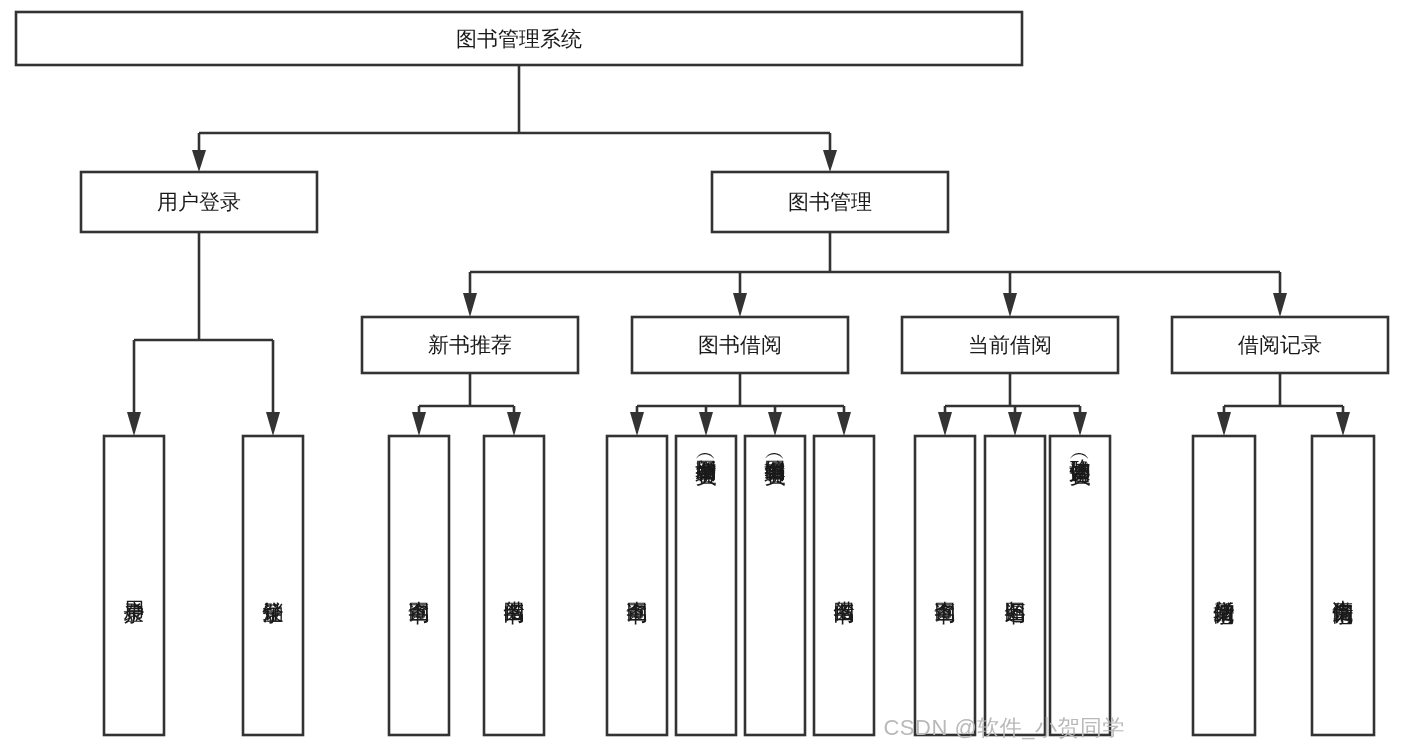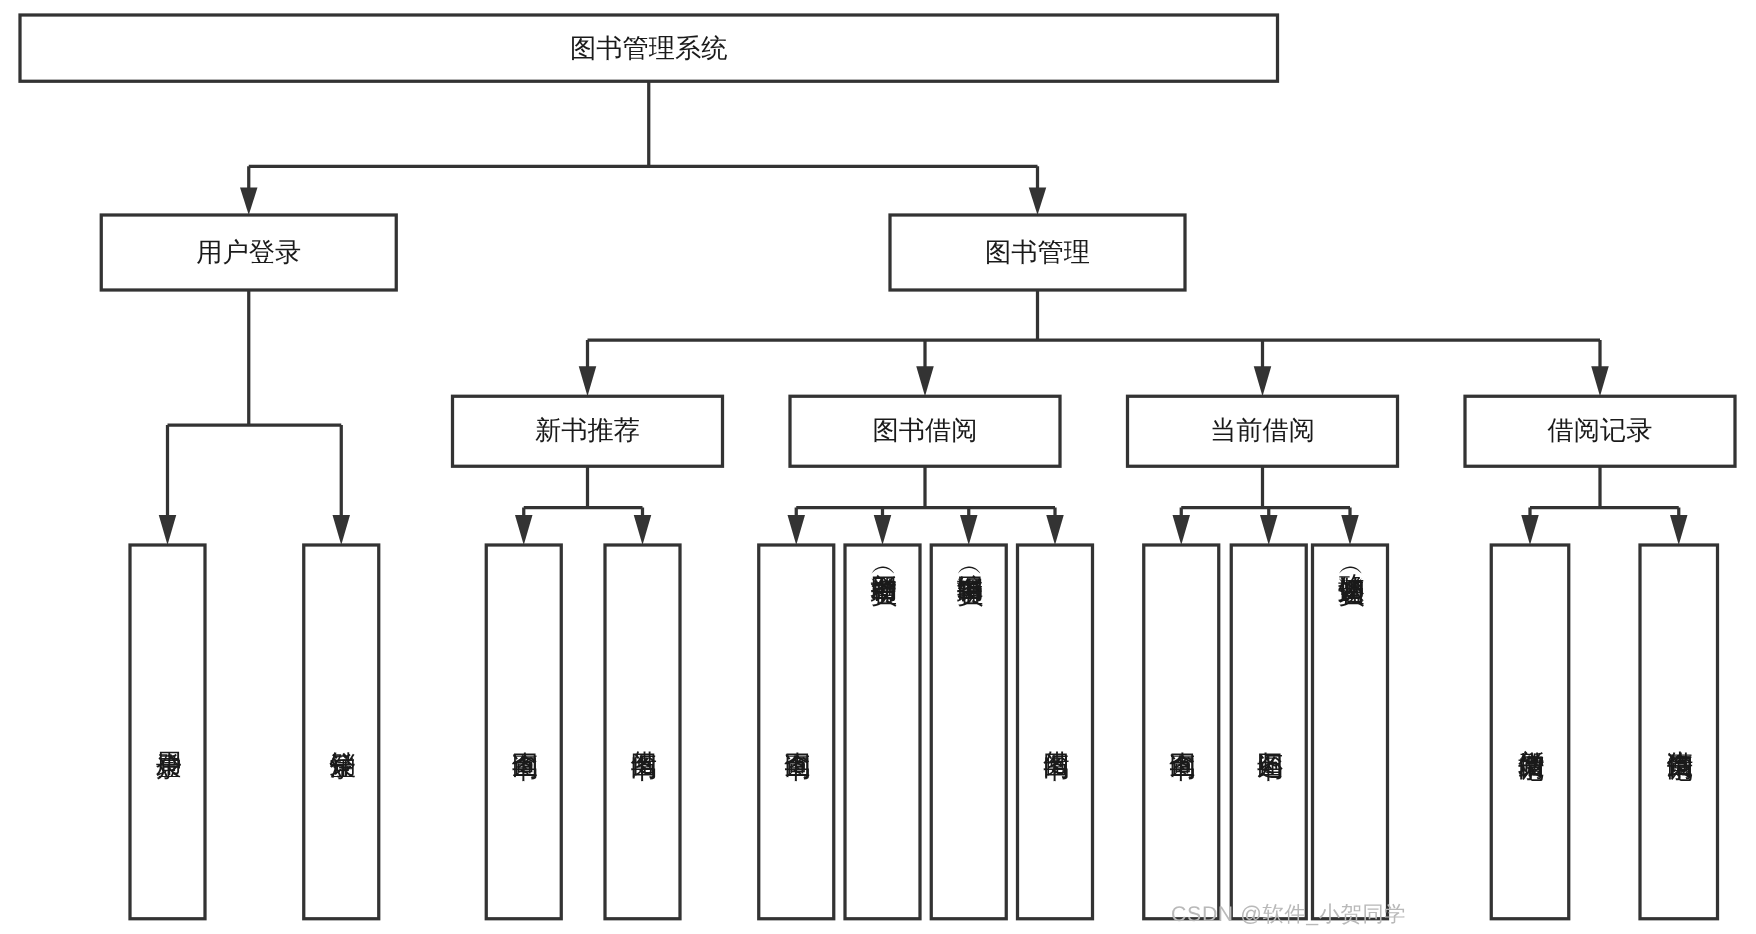--- a/index.html
+++ b/index.html
@@ -63,21 +63,21 @@
     line-height: 1.05;
     color: #1a1a1a;
     letter-spacing: 1px;
     white-space: nowrap;
   }
   .watermark {
     position: absolute;
     right: 8px;
     bottom: 4px;
     font-family: "Liberation Sans", "DejaVu Sans", sans-serif;
-    font-size: 17px;
+    font-size: 22px;
     color: #b9b9b9;
     letter-spacing: 0.5px;
     user-select: none;
   }
 </style>
 </head>
 <body>
 
 <div id="diagram-root">
 

